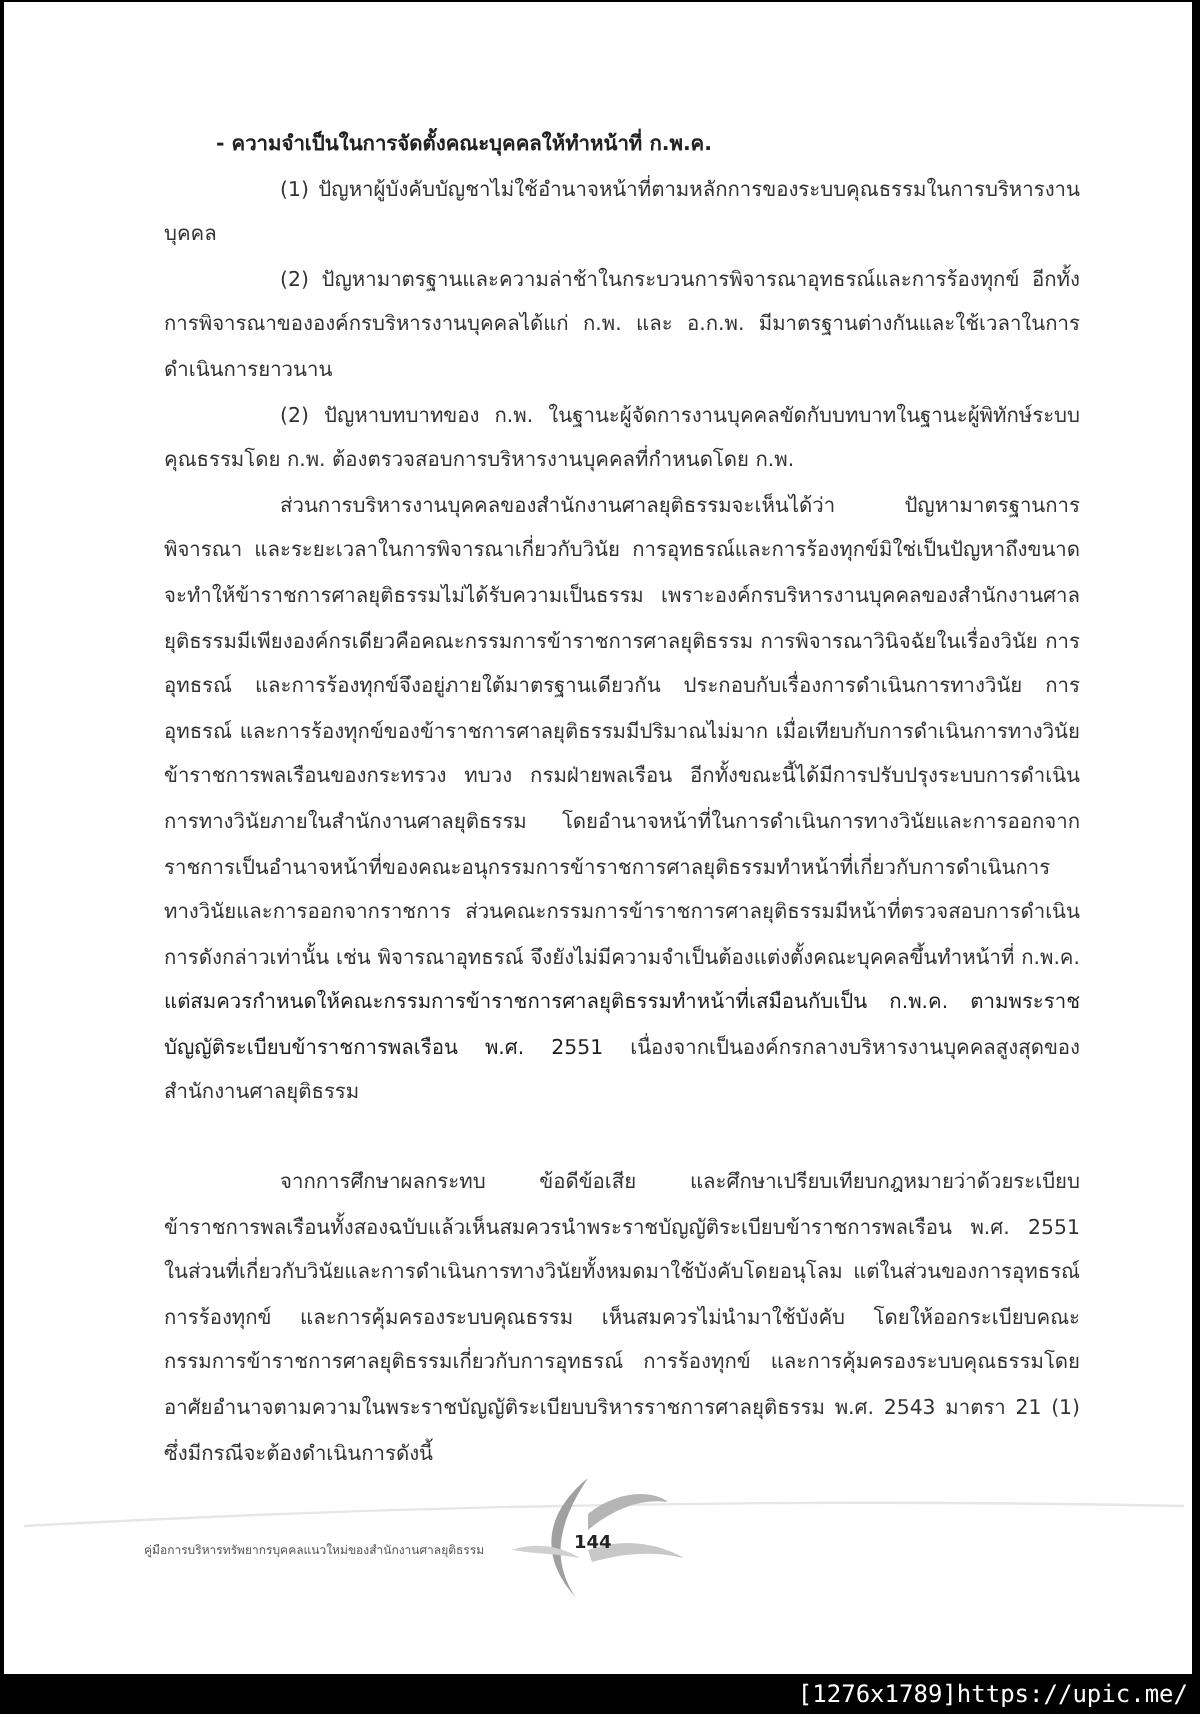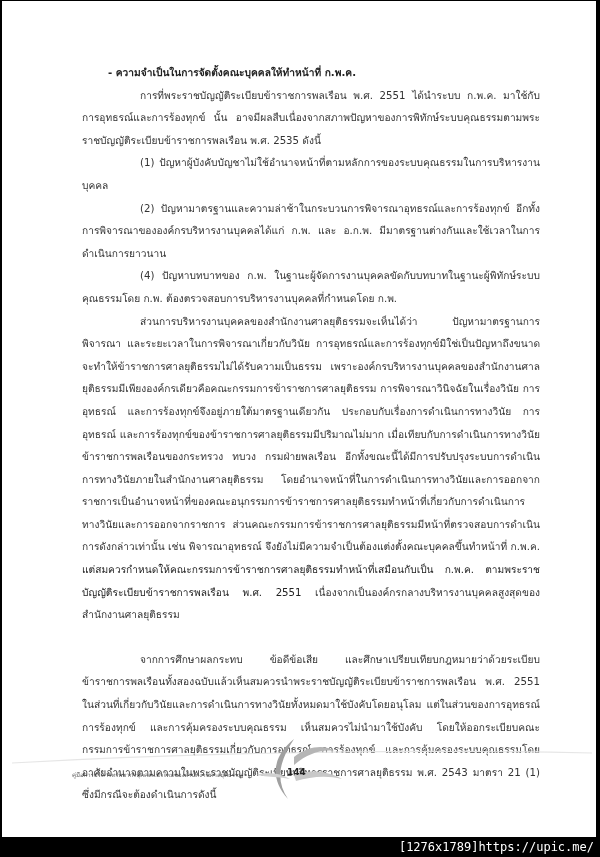--- a/index.html
+++ b/index.html
@@ -100,25 +100,24 @@
     white-space: nowrap;
   }
 </style>
 </head>
 <body>
 
 <div class="page">
   <div class="content">
     <div class="heading">- ความจำเป็นในการจัดตั้งคณะบุคคลให้ทำหน้าที่ ก.พ.ค.</div>
 
-    <p class="para">การที่พระราชบัญญัติระเบียบข้าราชการพลเรือน พ.ศ. 2551 ได้นำระบบ ก.พ.ค.  มาใช้กับการอุทธรณ์และการร้องทุกข์ นั้น อาจมีผลสืบเนื่องจากสภาพปัญหาของการพิทักษ์ระบบคุณธรรมตามพระราชบัญญัติระเบียบข้าราชการพลเรือน พ.ศ. 2535 ดังนี้</p>
 
     <p class="list-item">(1)  ปัญหาผู้บังคับบัญชาไม่ใช้อำนาจหน้าที่ตามหลักการของระบบคุณธรรมในการบริหารงานบุคคล</p>
     <p class="list-item">(2)  ปัญหามาตรฐานและความล่าช้าในกระบวนการพิจารณาอุทธรณ์และการร้องทุกข์ อีกทั้ง การพิจารณาขององค์กรบริหารงานบุคคลได้แก่ ก.พ. และ อ.ก.พ. มีมาตรฐานต่างกันและใช้เวลาในการดำเนินการยาวนาน</p>
-    <p class="list-item">(4)  ปัญหาบทบาทของ ก.พ. ในฐานะผู้จัดการงานบุคคลขัดกับบทบาทในฐานะผู้พิทักษ์ระบบคุณธรรมโดย ก.พ. ต้องตรวจสอบการบริหารงานบุคคลที่กำหนดโดย ก.พ.</p>
+    <p class="list-item">(2)  ปัญหาบทบาทของ ก.พ. ในฐานะผู้จัดการงานบุคคลขัดกับบทบาทในฐานะผู้พิทักษ์ระบบคุณธรรมโดย ก.พ. ต้องตรวจสอบการบริหารงานบุคคลที่กำหนดโดย ก.พ.</p>
 
     <p class="para"><span>ส่วนการบริหารงานบุคคลของสำนักงานศาลยุติธรรมจะเห็นได้ว่า ปัญหามาตรฐานการพิจารณา และระยะเวลาในการพิจารณาเกี่ยวกับวินัย การอุทธรณ์และการร้องทุกข์มิใช่เป็นปัญหาถึงขนาดจะทำให้ข้าราชการศาลยุติธรรมไม่ได้รับความเป็นธรรม เพราะองค์กรบริหารงานบุคคลของสำนักงานศาลยุติธรรมมีเพียงองค์กรเดียวคือคณะกรรมการข้าราชการศาลยุติธรรม การพิจารณาวินิจฉัยในเรื่องวินัย การอุทธรณ์ และการร้องทุกข์จึงอยู่ภายใต้มาตรฐานเดียวกัน ประกอบกับเรื่องการดำเนินการทางวินัย การอุทธรณ์ และการร้องทุกข์ของข้าราชการศาลยุติธรรมมีปริมาณไม่มาก เมื่อเทียบกับการดำเนินการทางวินัยข้าราชการพลเรือนของกระทรวง ทบวง กรมฝ่ายพลเรือน อีกทั้งขณะนี้ได้มีการปรับปรุงระบบการดำเนินการทางวินัยภายในสำนักงานศาลยุติธรรม โดยอำนาจหน้าที่ในการดำเนินการทางวินัยและการออกจากราชการเป็นอำนาจหน้าที่ของคณะอนุกรรมการข้าราชการศาลยุติธรรมทำหน้าที่เกี่ยวกับการดำเนินการทางวินัยและการออกจากราชการ ส่วนคณะกรรมการข้าราชการศาลยุติธรรมมีหน้าที่ตรวจสอบการดำเนินการดังกล่าวเท่านั้น เช่น พิจารณาอุทธรณ์ จึงยังไม่มีความจำเป็นต้องแต่งตั้งคณะบุคคลขึ้นทำหน้าที่ ก.พ.ค. </span><span class="bold">แต่สมควรกำหนดให้คณะกรรมการข้าราชการศาลยุติธรรมทำหน้าที่เสมือนกับเป็น ก.พ.ค. ตามพระราชบัญญัติระเบียบข้าราชการพลเรือน พ.ศ. 2551</span><span> เนื่องจากเป็นองค์กรกลางบริหารงานบุคคลสูงสุดของสำนักงานศาลยุติธรรม</span></p>
 
     <div class="spacer"></div>
 
     <p class="para">จากการศึกษาผลกระทบ ข้อดีข้อเสีย และศึกษาเปรียบเทียบกฎหมายว่าด้วยระเบียบข้าราชการพลเรือนทั้งสองฉบับแล้วเห็นสมควรนำพระราชบัญญัติระเบียบข้าราชการพลเรือน พ.ศ. 2551 ในส่วนที่เกี่ยวกับวินัยและการดำเนินการทางวินัยทั้งหมดมาใช้บังคับโดยอนุโลม แต่ในส่วนของการอุทธรณ์ การร้องทุกข์ และการคุ้มครองระบบคุณธรรม เห็นสมควรไม่นำมาใช้บังคับ โดยให้ออกระเบียบคณะกรรมการข้าราชการศาลยุติธรรมเกี่ยวกับการอุทธรณ์ การร้องทุกข์ และการคุ้มครองระบบคุณธรรมโดยอาศัยอำนาจตามความในพระราชบัญญัติระเบียบบริหารราชการศาลยุติธรรม พ.ศ. 2543 มาตรา 21 (1) ซึ่งมีกรณีจะต้องดำเนินการดังนี้</p>
   </div>
 
   <div class="footer">
     <svg class="footer-line" viewBox="0 0 580 20" preserveAspectRatio="none">

